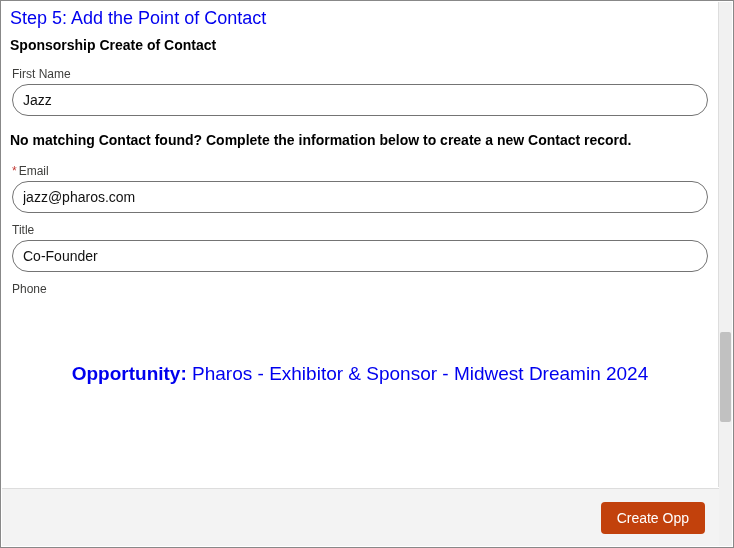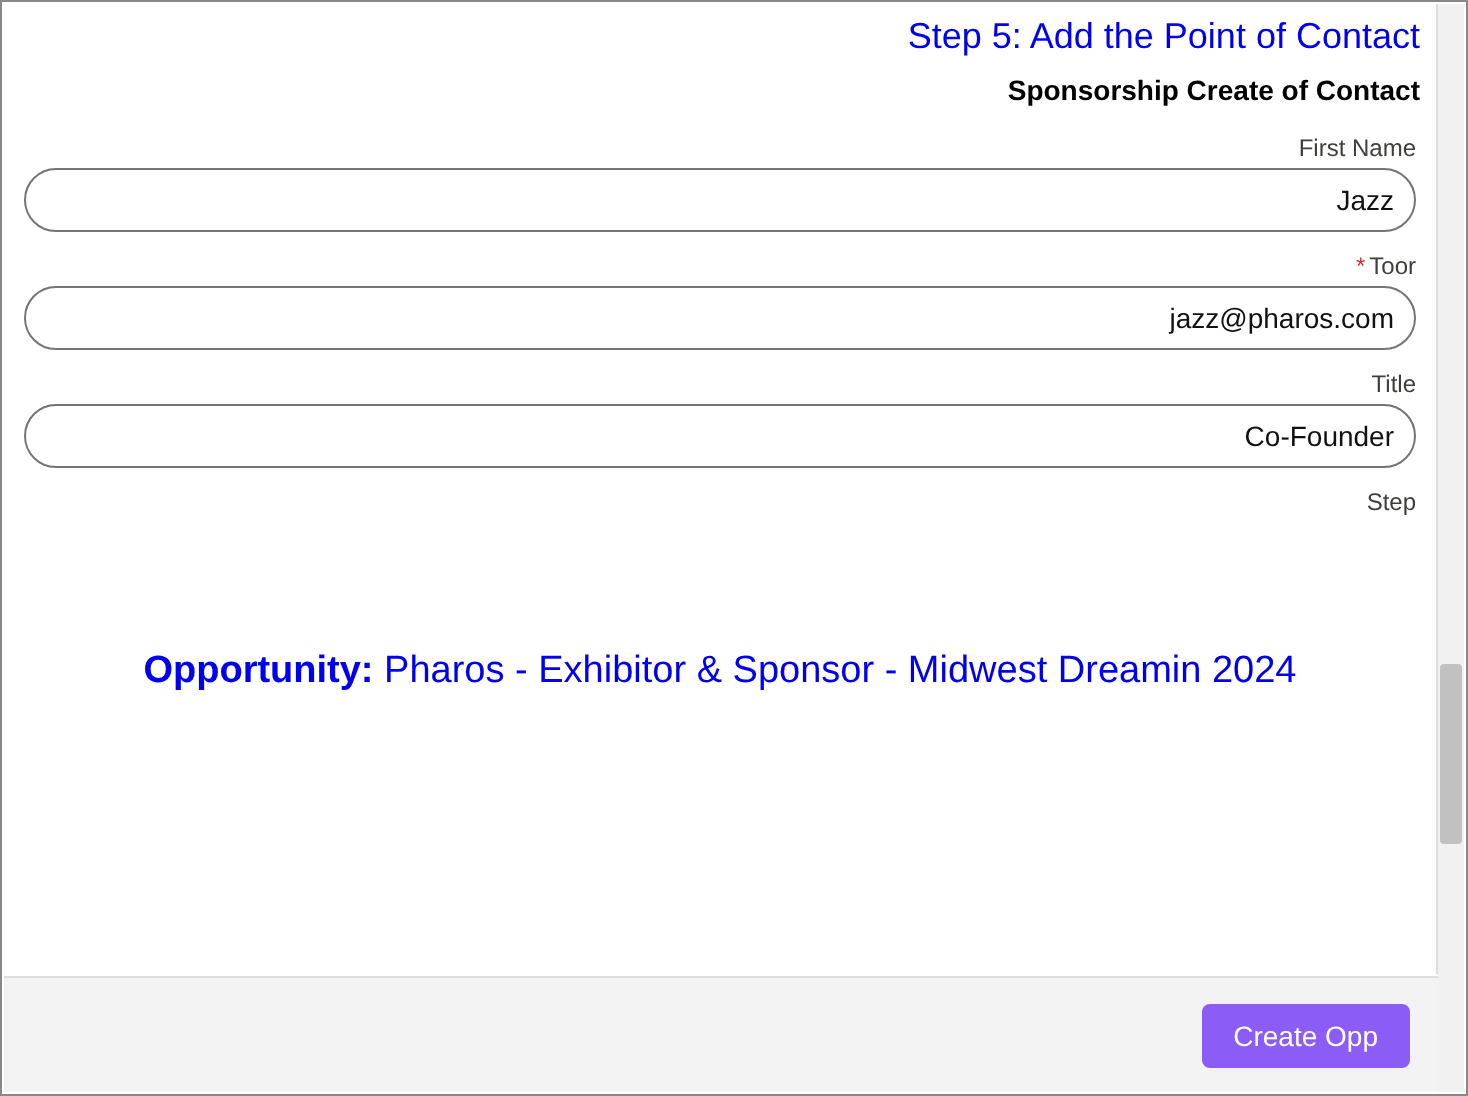--- a/index.html
+++ b/index.html
@@ -1,19 +1,18 @@
 <!DOCTYPE html>
 <html><head>
 <meta charset="utf-8">
 <style>
   * {
     box-sizing: border-box;
     margin: 0;
     padding: 0;
-    text-align: right;
   }
   body {
     font-family: Arial, Helvetica, sans-serif;
     background: #fff;
     width: 734px;
     height: 548px;
     overflow: hidden;
   }
   .outer {
     width: 734px;
@@ -96,21 +95,21 @@
     bottom: 1px;
     height: 58px;
     background: #f3f3f3;
     border-top: 1px solid #ddd;
     display: flex;
     align-items: center;
     justify-content: flex-end;
     padding-right: 14px;
   }
   .create-btn {
-    background: #8b5cf6;
+    background: #c2410c;
     color: #fff;
     border: none;
     border-radius: 4px;
     font-size: 14px;
     padding: 8px 16px;
     cursor: pointer;
   }
   .vscroll {
     position: absolute;
     right: 1px;
@@ -138,35 +137,36 @@
 
     <div class="step-title">Step 5: Add the Point of Contact</div>
     <div class="section-title">Sponsorship Create of Contact</div>
 
     <div class="field">
       <label class="field-label">First Name</label>
       <input type="text" class="text-input" value="Jazz" style="">
     </div>
 
 
+    <div class="helper">No matching Contact found? Complete the information below to create a new Contact record.</div>
 
     <div class="field">
       <label class="field-label">
-        <span class="req">*</span><span>Toor</span>
+        <span class="req">*</span><span>Email</span>
       </label>
       <input type="text" class="text-input" value="jazz@pharos.com" style="">
     </div>
 
     <div class="field">
       <label class="field-label">Title</label>
       <input type="text" class="text-input" value="Co-Founder" style="">
     </div>
 
     <div class="field">
-      <label class="field-label">Step</label>
+      <label class="field-label">Phone</label>
     </div>
 
     <div class="opp-line">
       <span class="opp-label">Opportunity: </span><span class="opp-value">Pharos - Exhibitor &amp; Sponsor - Midwest Dreamin 2024</span>
     </div>
 
   </div>
 
   <div class="footer">
     <button class="create-btn">Create Opp</button>

